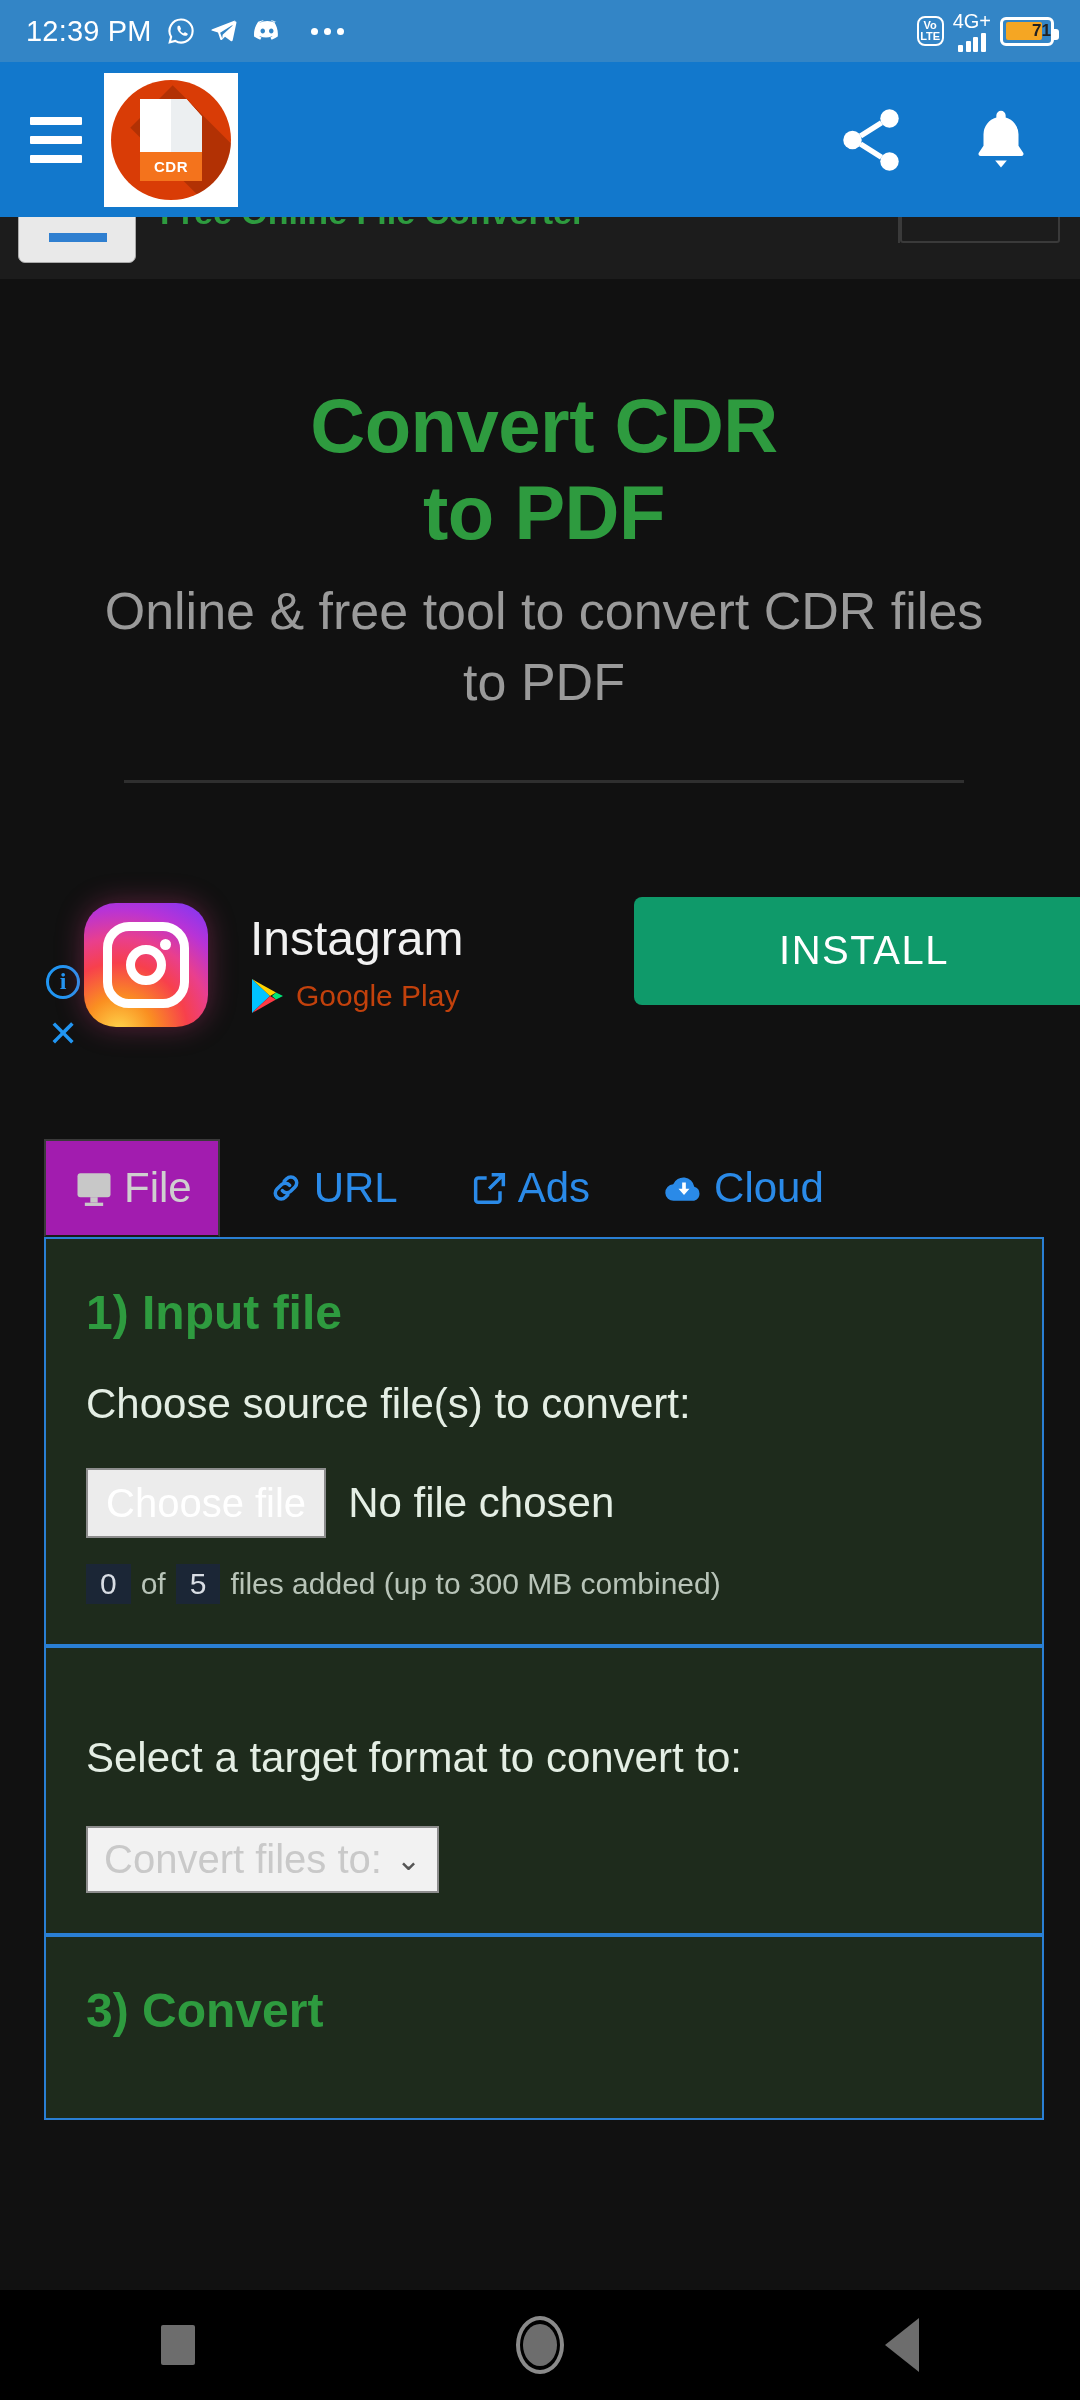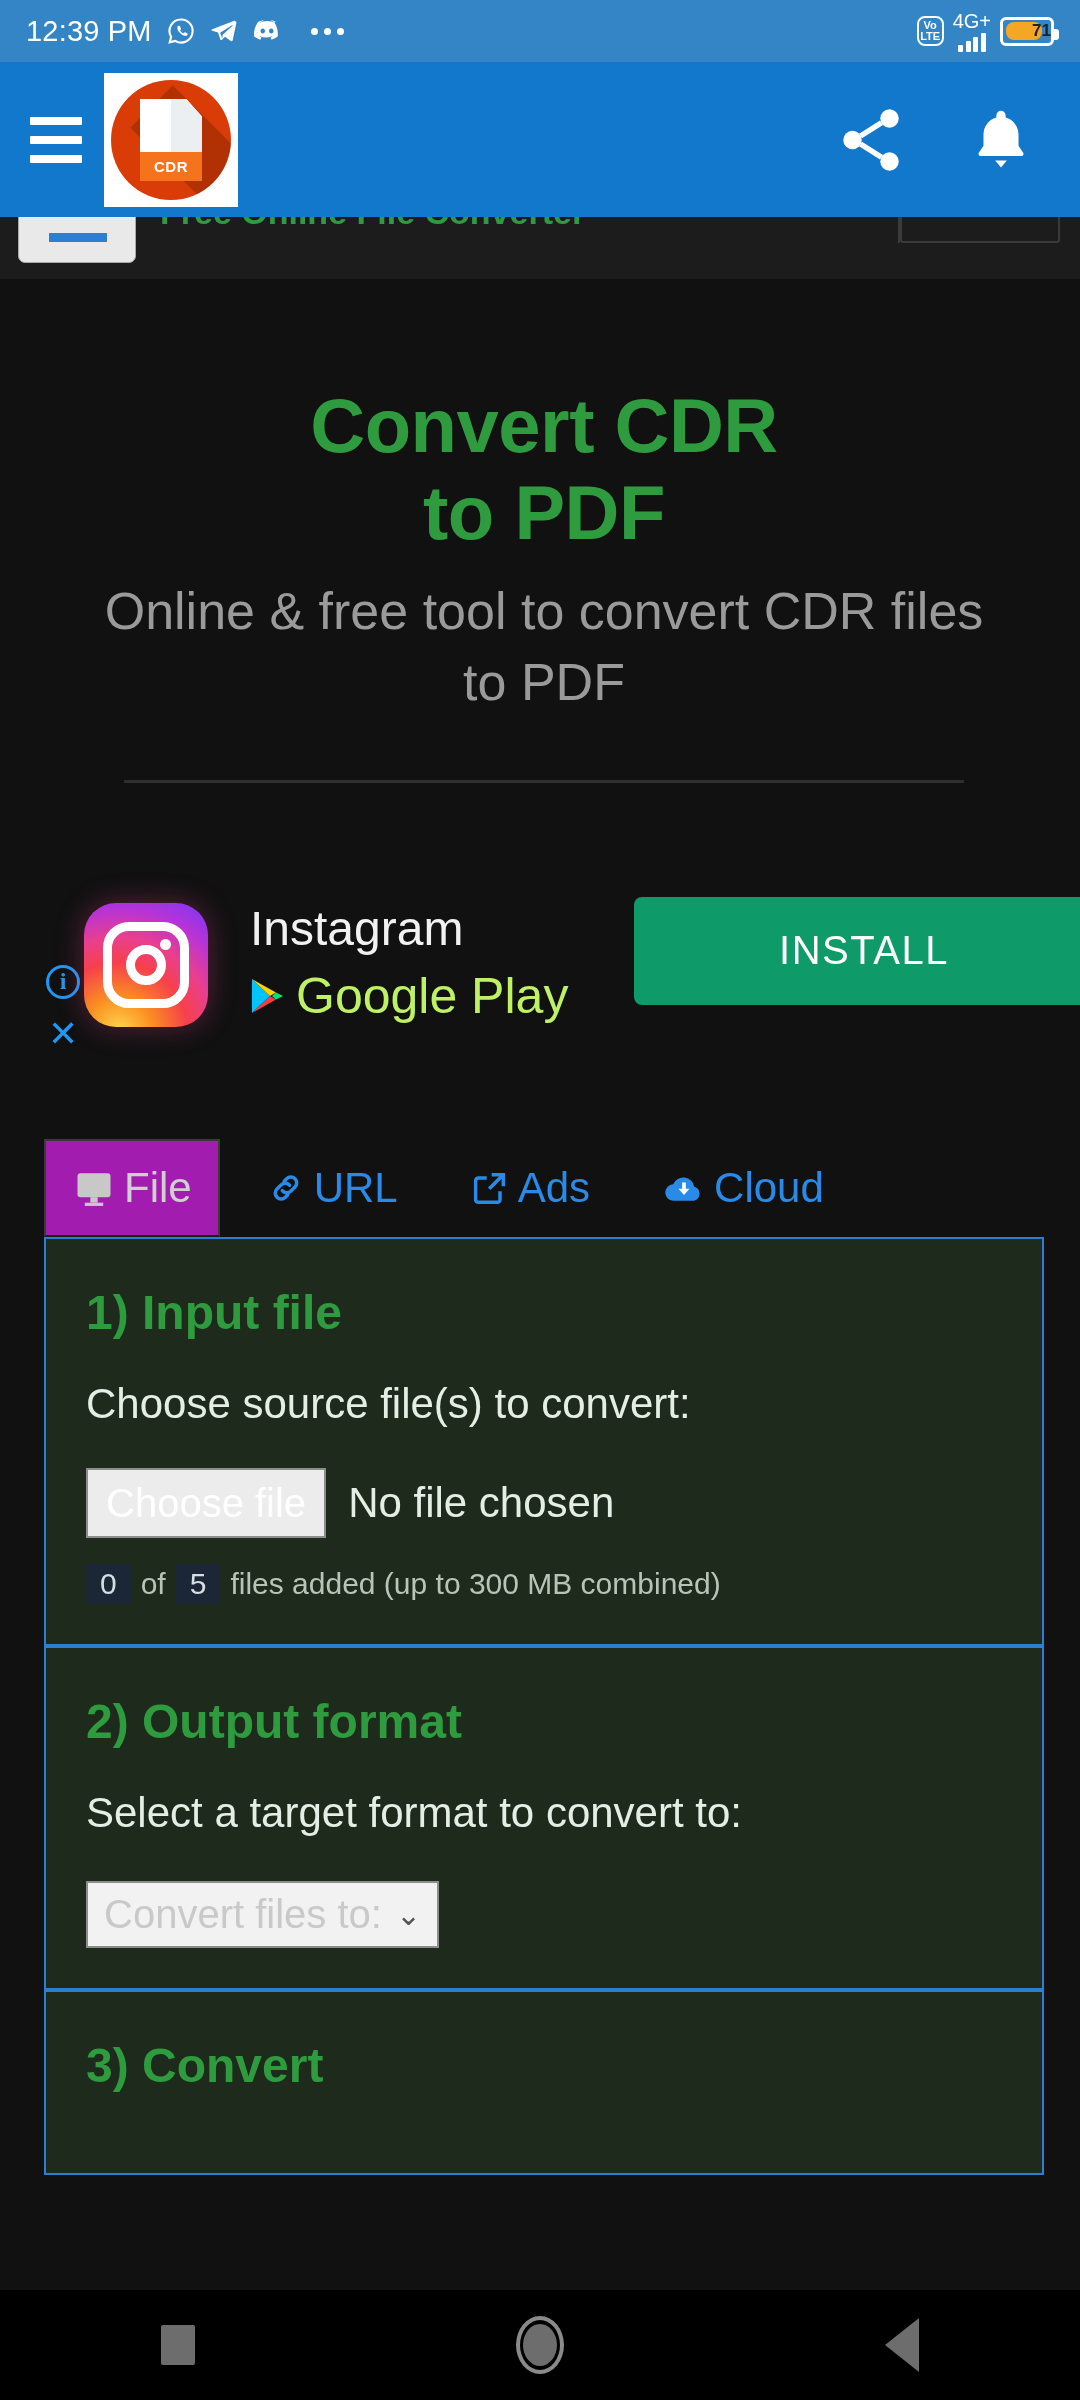--- a/index.html
+++ b/index.html
@@ -31,21 +31,21 @@
   .bars i{ display:block; width:5px; background:#fff; border-radius:1px;}
   .battery{
     position:relative; width:54px; height:29px; border:3px solid #fff;
     border-radius:6px; display:flex; align-items:center; padding:2.5px;
   }
   .battery::after{
     content:""; position:absolute; right:-8px; top:9px; width:5px; height:11px;
     background:#fff; border-radius:0 3px 3px 0;
   }
   .batt-fill{
-    background:#f5a623; height:100%; width:72%; border-radius:8px;
+    background:#f5a623; height:100%; width:72%; border-radius:2px;
     color:#222; font-size:17px; font-weight:700;
     display:flex; align-items:center; justify-content:center;padding-left:36px;
   }
   .dots{ display:flex; gap:6px; margin-left:16px;}
   .dots i{ width:7px; height:7px; border-radius:50%; background:#fff; display:block;}
 
   
   .appbar{
     position:absolute; top:62px; left:0; width:1080px; height:155px;
     background:#1278cc; display:flex; align-items:center; padding:0 30px;
@@ -147,21 +147,21 @@
     position:absolute; left:50%; top:50%; transform:translate(-50%,-50%);
     width:40px; height:40px; border:9px solid #fff; border-radius:50%;
   }
   .ig-icon .dot{
     position:absolute; right:9px; top:8px; width:11px; height:11px; border-radius:50%; background:#fff;
   }
   .ad-text{ margin-left:42px; }
   .ad-title{ color:#f1f1f1; font-size:48px; font-weight:400; line-height:1; }
   .ad-store{ display:flex; align-items:center; gap:12px; margin-top:14px;}
   .gp-icon{ width:34px; height:38px; position:relative; }
-  .ad-store-label{ color:#bef264; font-size:50px; }
+  .ad-store-label{ color:#c2410c; font-size:30px; }
   .install-btn{
     position:absolute; right:-10px; top:36px; width:460px; height:108px;
     background:#0f9a6a; color:#fff; border:none; border-radius:8px;
     font-size:40px; letter-spacing:1.5px; font-family:"Liberation Sans", sans-serif;
     cursor:pointer;
   }
 
   
   .tabs{ display:flex; align-items:flex-end; margin-top:70px; padding-left:40px; height:98px;}
   .tab{
@@ -379,21 +379,20 @@
         </div>
         <div class="count-row">
           <span class="count-badge">0</span>
           <span>of</span>
           <span class="count-badge">5</span>
           <span>files added (up to 300 MB combined)</span>
         </div>
       </div>
 
       <div class="sect">
-        <h2>2) Output format</h2>
         <p class="lbl">Select a target format to convert to:</p>
         <div class="select-wrap">
           <div class="select">
             <span>Convert files to:</span>
             <span class="chev">⌄</span>
           </div>
         </div>
       </div>
 
       <div class="sect" style="padding-bottom:80px">

